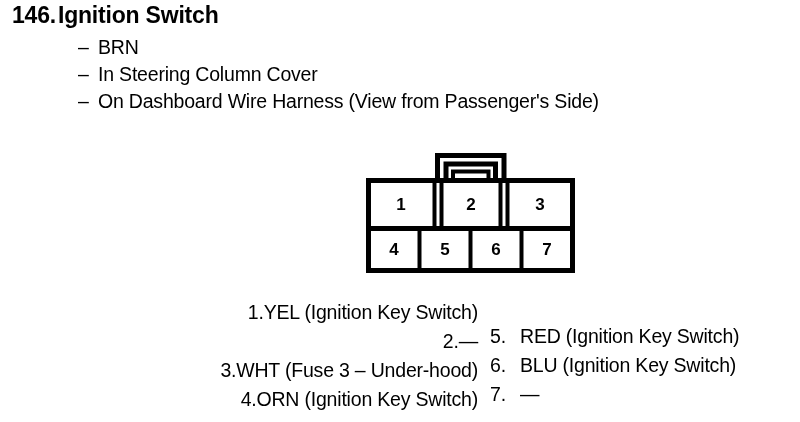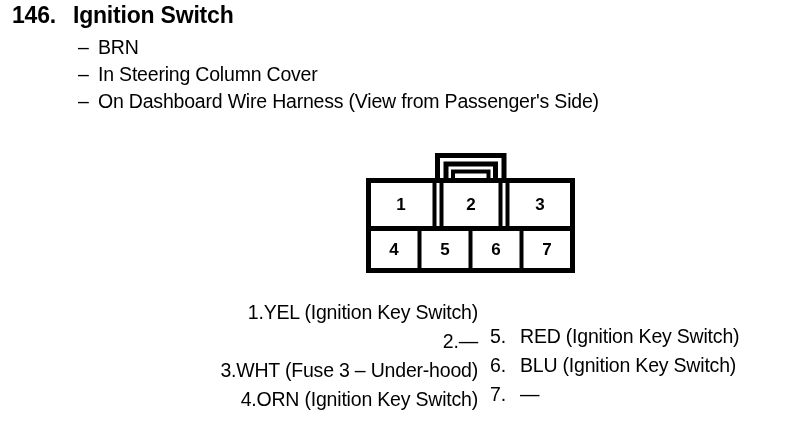--- a/index.html
+++ b/index.html
@@ -30,21 +30,21 @@
     position: absolute;
     left: 12px;
     top: 2px;
     white-space: nowrap;
     font-size: 23px;
     font-weight: bold;
     letter-spacing: -0.2px;
   }
   .title-number {
     display: inline-block;
-    margin-right: 17px;
+    margin-right: 2px;
   }
   .title-text {
     display: inline-block;
   }
 
   .bullet-list {
     position: absolute;
     left: 78px;
     top: 36px;
     width: 710px;

